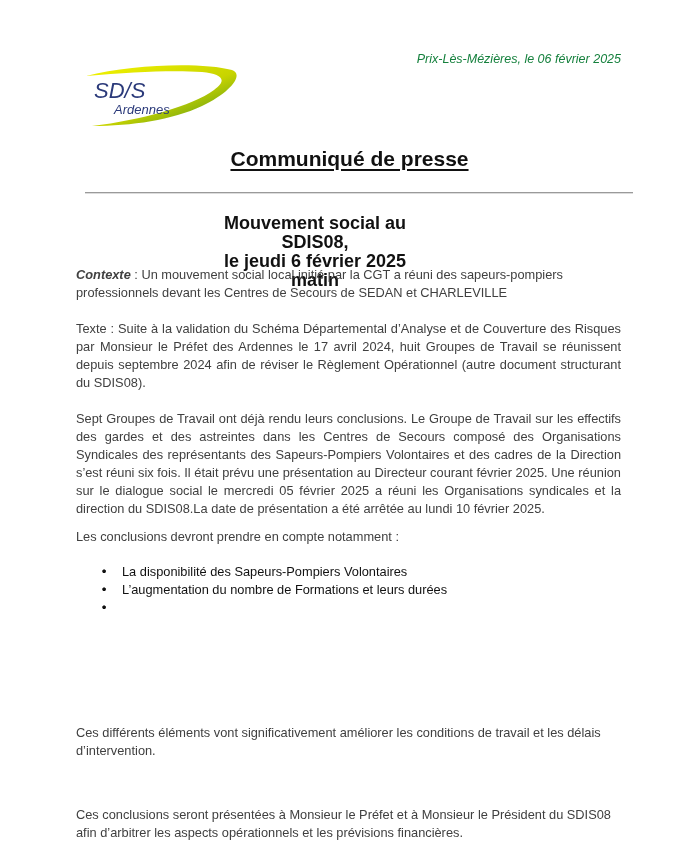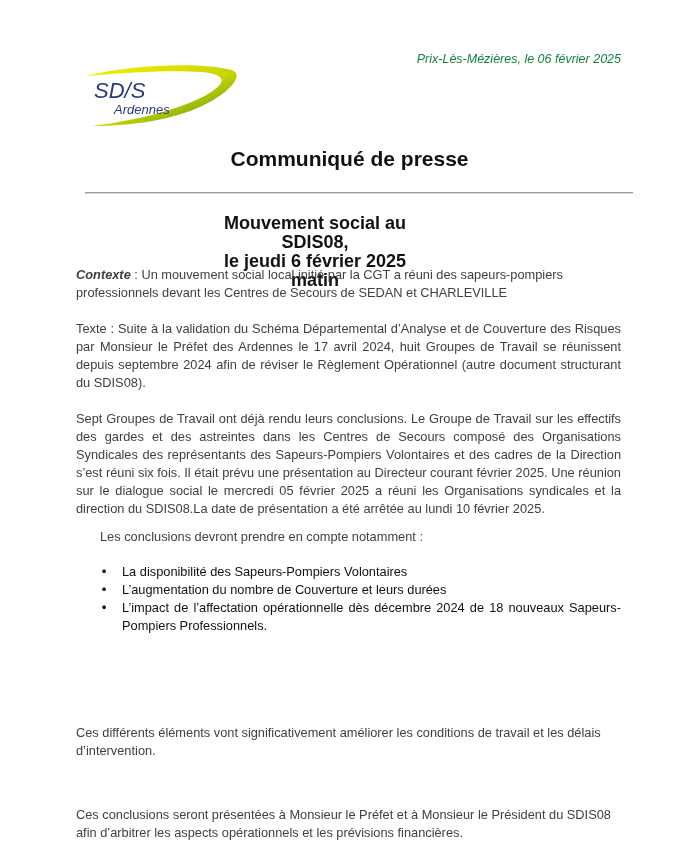--- a/index.html
+++ b/index.html
@@ -13,42 +13,42 @@
     font-style: italic; font-size: 12.5px; color: #15803d;
   }
   .logo {
     position: absolute; left: 82px; top: 62px; width: 160px; height: 66px;
   }
   .logo svg { width: 160px; height: 66px; display: block; }
   .title {
     position: absolute; top: 147px; left: 0; width: 699px; text-align: center;
   }
   .title span {
-    font-weight: bold; font-size: 21px; 
+    font-weight: bold; font-size: 21px; text-decoration: underline;
     text-underline-offset: 3px; color: #111;
   }
   .hr {
     position: absolute; top: 192px; left: 85px; width: 548px; height: 0;
     border-top: 1.5px solid #9a9a9a; border-bottom: 0.5px solid #dcdcdc;
   }
   .subtitle {
     position: absolute; top: 214px; left: 200px; width: 230px;
     text-align: center; font-weight: bold; font-size: 18px; line-height: 19px;
   }
   .body-text {
     position: absolute; left: 76px; width: 545px;
     font-size: 12.8px; line-height: 18px; color: #404040;
   }
   .justify { text-align: justify; }
   .label-bold { font-weight: normal; }
   .label-bold-italic { font-weight: bold; font-style: italic; }
   .p-contexte { top: 266px; }
   .p-texte { top: 320px; }
   .p-sept { top: 410px; }
-  .p-conclusions { top: 528px; margin-left: 24px; }
+  .p-conclusions { top: 528px; }
   .bullets {
     position: absolute; left: 100px; top: 563px; width: 521px;
     margin: 0; padding: 0; list-style: none;
     font-size: 12.8px; line-height: 18px;
   }
   .bullets li { position: relative; padding-left: 22px; }
   .bullets li .dot {
     position: absolute; left: 2px; top: 0; font-size: 12px;
   }
   .p-ces { top: 724px; }
@@ -93,22 +93,22 @@
 <div class="body-text justify p-texte"><span class="label-bold">Texte</span><span> : Suite à la validation du Schéma Départemental d’Analyse et de Couverture des Risques par Monsieur le Préfet des Ardennes le 17 avril 2024, huit Groupes de Travail se réunissent depuis septembre 2024 afin de réviser le Règlement Opérationnel (autre document structurant du SDIS08).</span></div>
 
 <div class="body-text justify p-sept">Sept Groupes de Travail ont déjà rendu leurs conclusions. Le Groupe de Travail sur les effectifs des gardes et des astreintes dans les Centres de Secours composé des Organisations Syndicales des représentants des Sapeurs-Pompiers Volontaires et des cadres de la Direction s’est réuni six fois. Il était prévu une présentation au Directeur courant février 2025. Une réunion sur le dialogue social le mercredi 05 février 2025 a réuni les Organisations syndicales et la direction du SDIS08.La date de présentation a été arrêtée au lundi 10 février 2025.</div>
 
 <div class="body-text p-conclusions">Les conclusions devront prendre en compte notamment :</div>
 
 <ul class="bullets justify">
   <li><span class="dot">•</span></li>
   <li><span class="dot">•</span><span>La disponibilité des Sapeurs-Pompiers Volontaires</span></li>
   <li><span class="dot">•</span></li>
-  <li><span class="dot">•</span><span>L’augmentation du nombre de Couverture et leurs durées</span></li>
+  <li><span class="dot">•</span><span>L’augmentation du nombre de Formations et leurs durées</span></li>
   <li><span class="dot">•</span></li>
-  <li><span class="dot">•</span><span>L’impact de l’affectation opérationnelle dès décembre 2024 de 18 nouveaux Sapeurs-Pompiers Professionnels.</span></li>
+  <li><span class="dot">•</span></li>
 </ul>
 
 <div class="body-text p-ces">Ces différents éléments vont significativement améliorer les conditions de travail et les délais d’intervention.</div>
 
 <div class="body-text p-presentees">Ces conclusions seront présentées à Monsieur le Préfet et à Monsieur le Président du SDIS08 afin d’arbitrer les aspects opérationnels et les prévisions financières.</div>
 
 <div class="body-text p-contact"><span class="label-bold">Contact</span><span> : Service Communication du SDIS08</span></div>
 
 </body></html>

